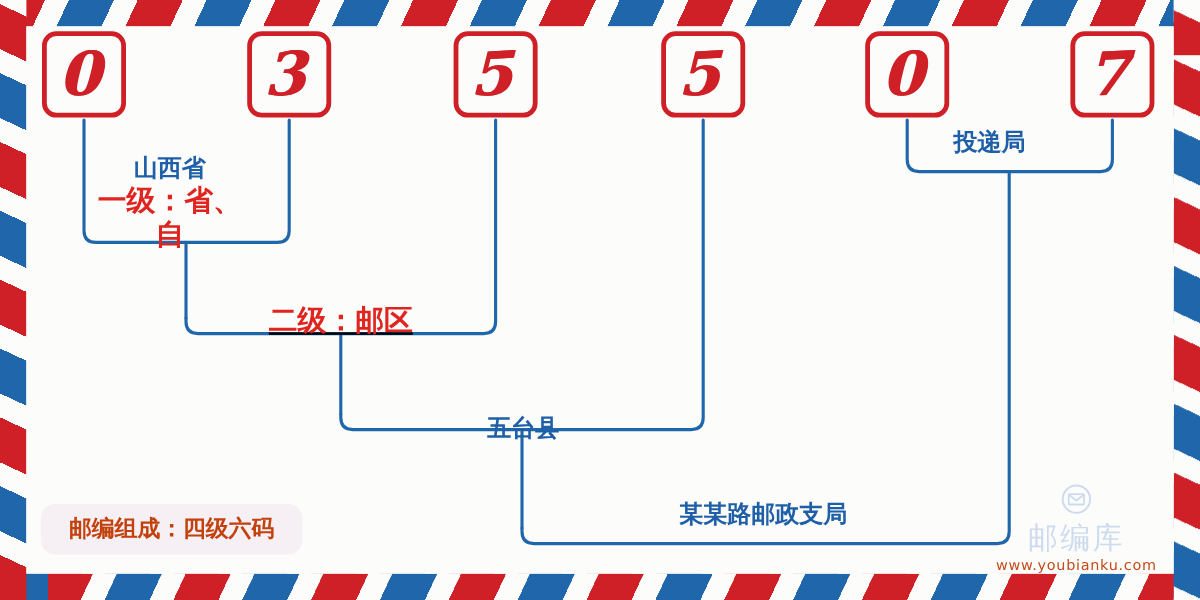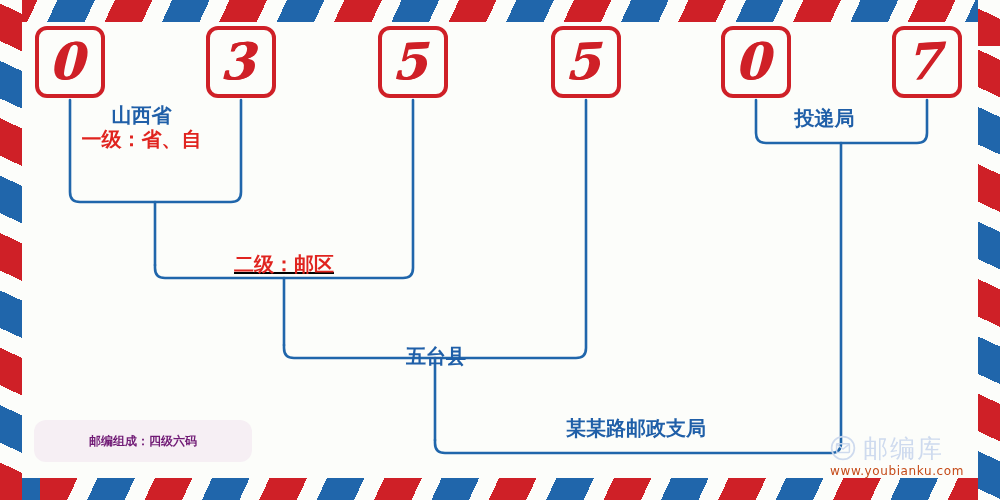--- a/index.html
+++ b/index.html
@@ -98,56 +98,57 @@
     font-family: "DejaVu Serif", "Liberation Serif", serif;
     font-weight: 700;
     color: #1f5fa8;
     font-size: 20px;
     white-space: nowrap;
   }
   .level-desc {
     font-family: "DejaVu Sans", "Liberation Sans", sans-serif;
     font-weight: 700;
     color: #e0241f;
-    font-size: 20px;
+    font-size: 24px;
   }
 
   
   #composition-badge {
     position: absolute;
     left: 34px;
     top: 420px;
     width: 218px;
     height: 42px;
     background: #f6eff4;
     border-radius: 12px;
     display: flex;
     align-items: center;
     justify-content: center;
   }
   #composition-badge .badge-text {
     font-family: "DejaVu Serif", "Liberation Serif", serif;
     font-weight: 700;
-    font-size: 12px;
-    color: #701a75;
+    font-size: 19px;
+    color: #c2410c;
     white-space: nowrap;
   }
 
   
   #watermark {
     position: absolute;
     right: 36px;
     bottom: 22px;
     text-align: left;
     opacity: 0.95;
   }
   .wm-row {
     display: flex;
     align-items: center;
     gap: 7px;
+    flex-direction: column;
   }
   .wm-icon { display: block; }
   .wm-brand {
     font-family: "DejaVu Sans", "Liberation Sans", sans-serif;
     font-size: 25px;
     font-weight: 400;
     color: #ccd9ee;
     letter-spacing: 2px;
     line-height: 1;
   }
@@ -201,21 +202,21 @@
   <div class="digit-box" style="left:551px; top:26px;">
     <span class="digit-glyph">5</span>
   </div>
   <div class="digit-box" style="left:721px; top:26px;">
     <span class="digit-glyph">0</span>
   </div>
   <div class="digit-box" style="left:892px; top:26px;">
     <span class="digit-glyph">7</span>
   </div>
 
-  <div class="level-label" style="left:70px; top:104px; width:143px;">
+  <div class="level-label" style="left:70px; top:129px; width:143px;">
     <div class="level-title">山西省</div>
     <div class="level-desc">一级：省、自</div>
   </div>
 
   <div class="level-label" style="left:168px; top:253px; width:232px;text-decoration:underline;">
     <div class="level-desc">二级：邮区</div>
   </div>
 
   <div class="level-label" style="left:300px; top:308px; width:272px;margin-top:37px;">
     <div class="level-title">五台县</div>

